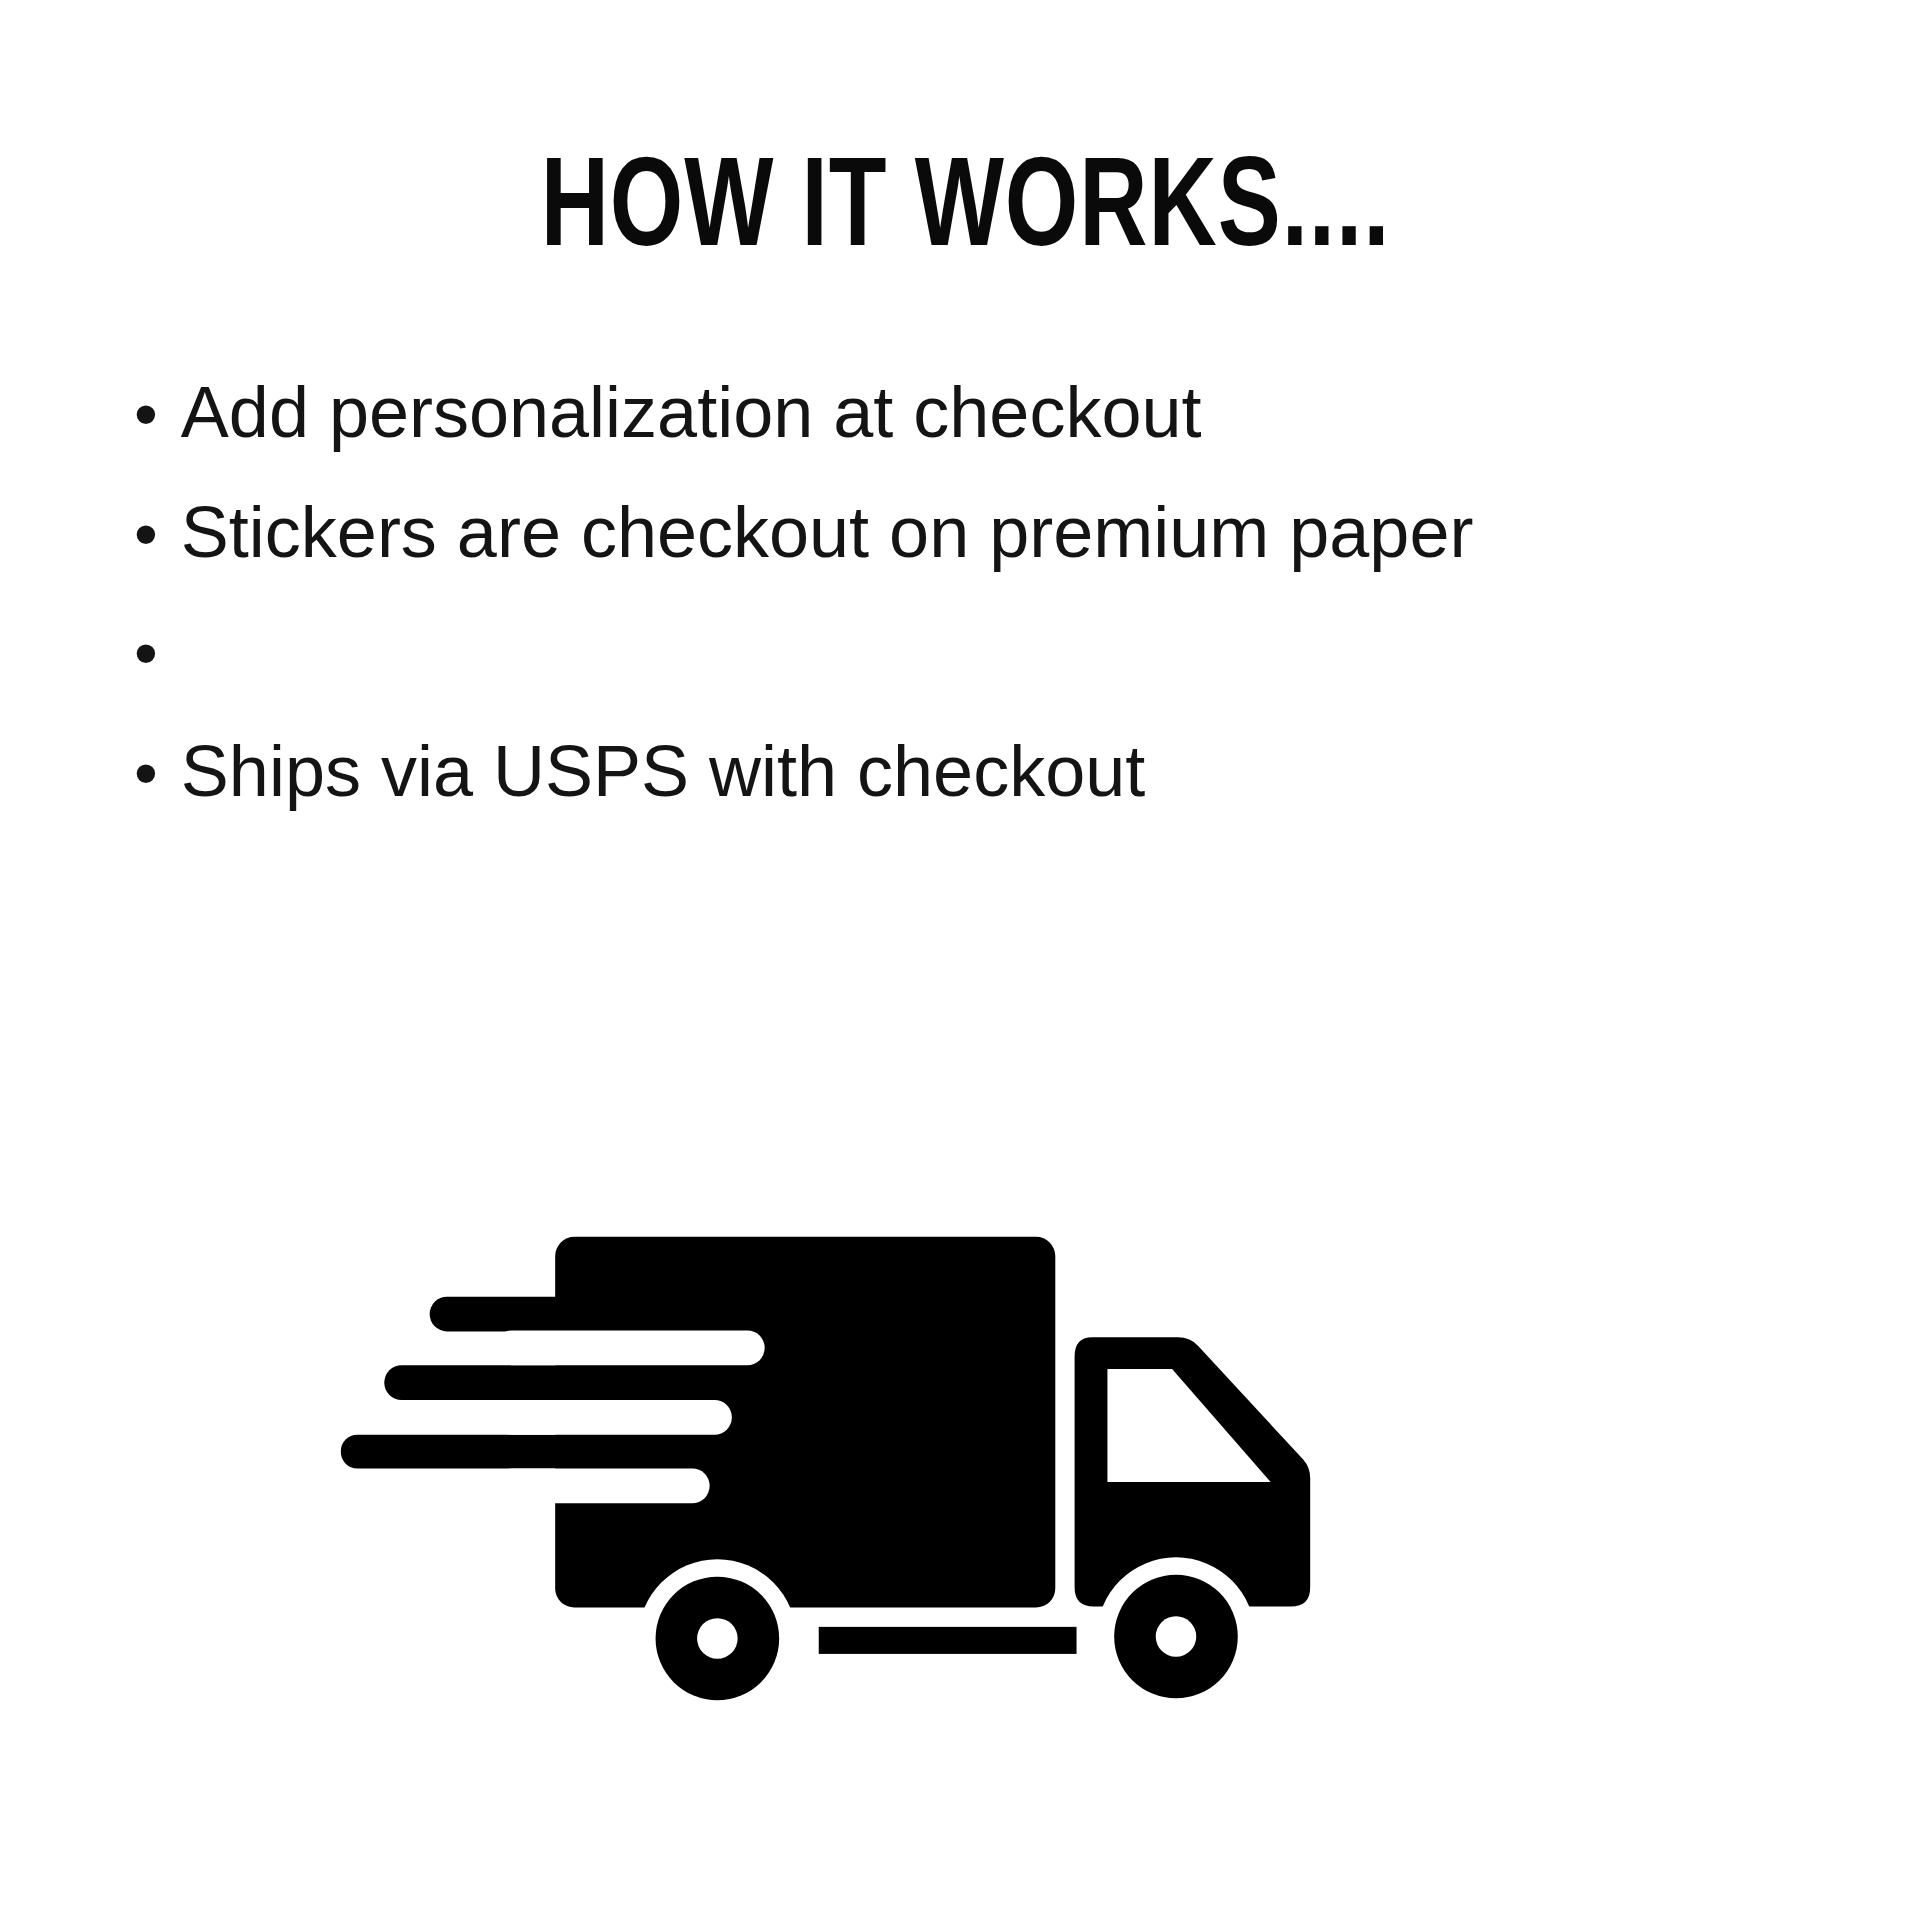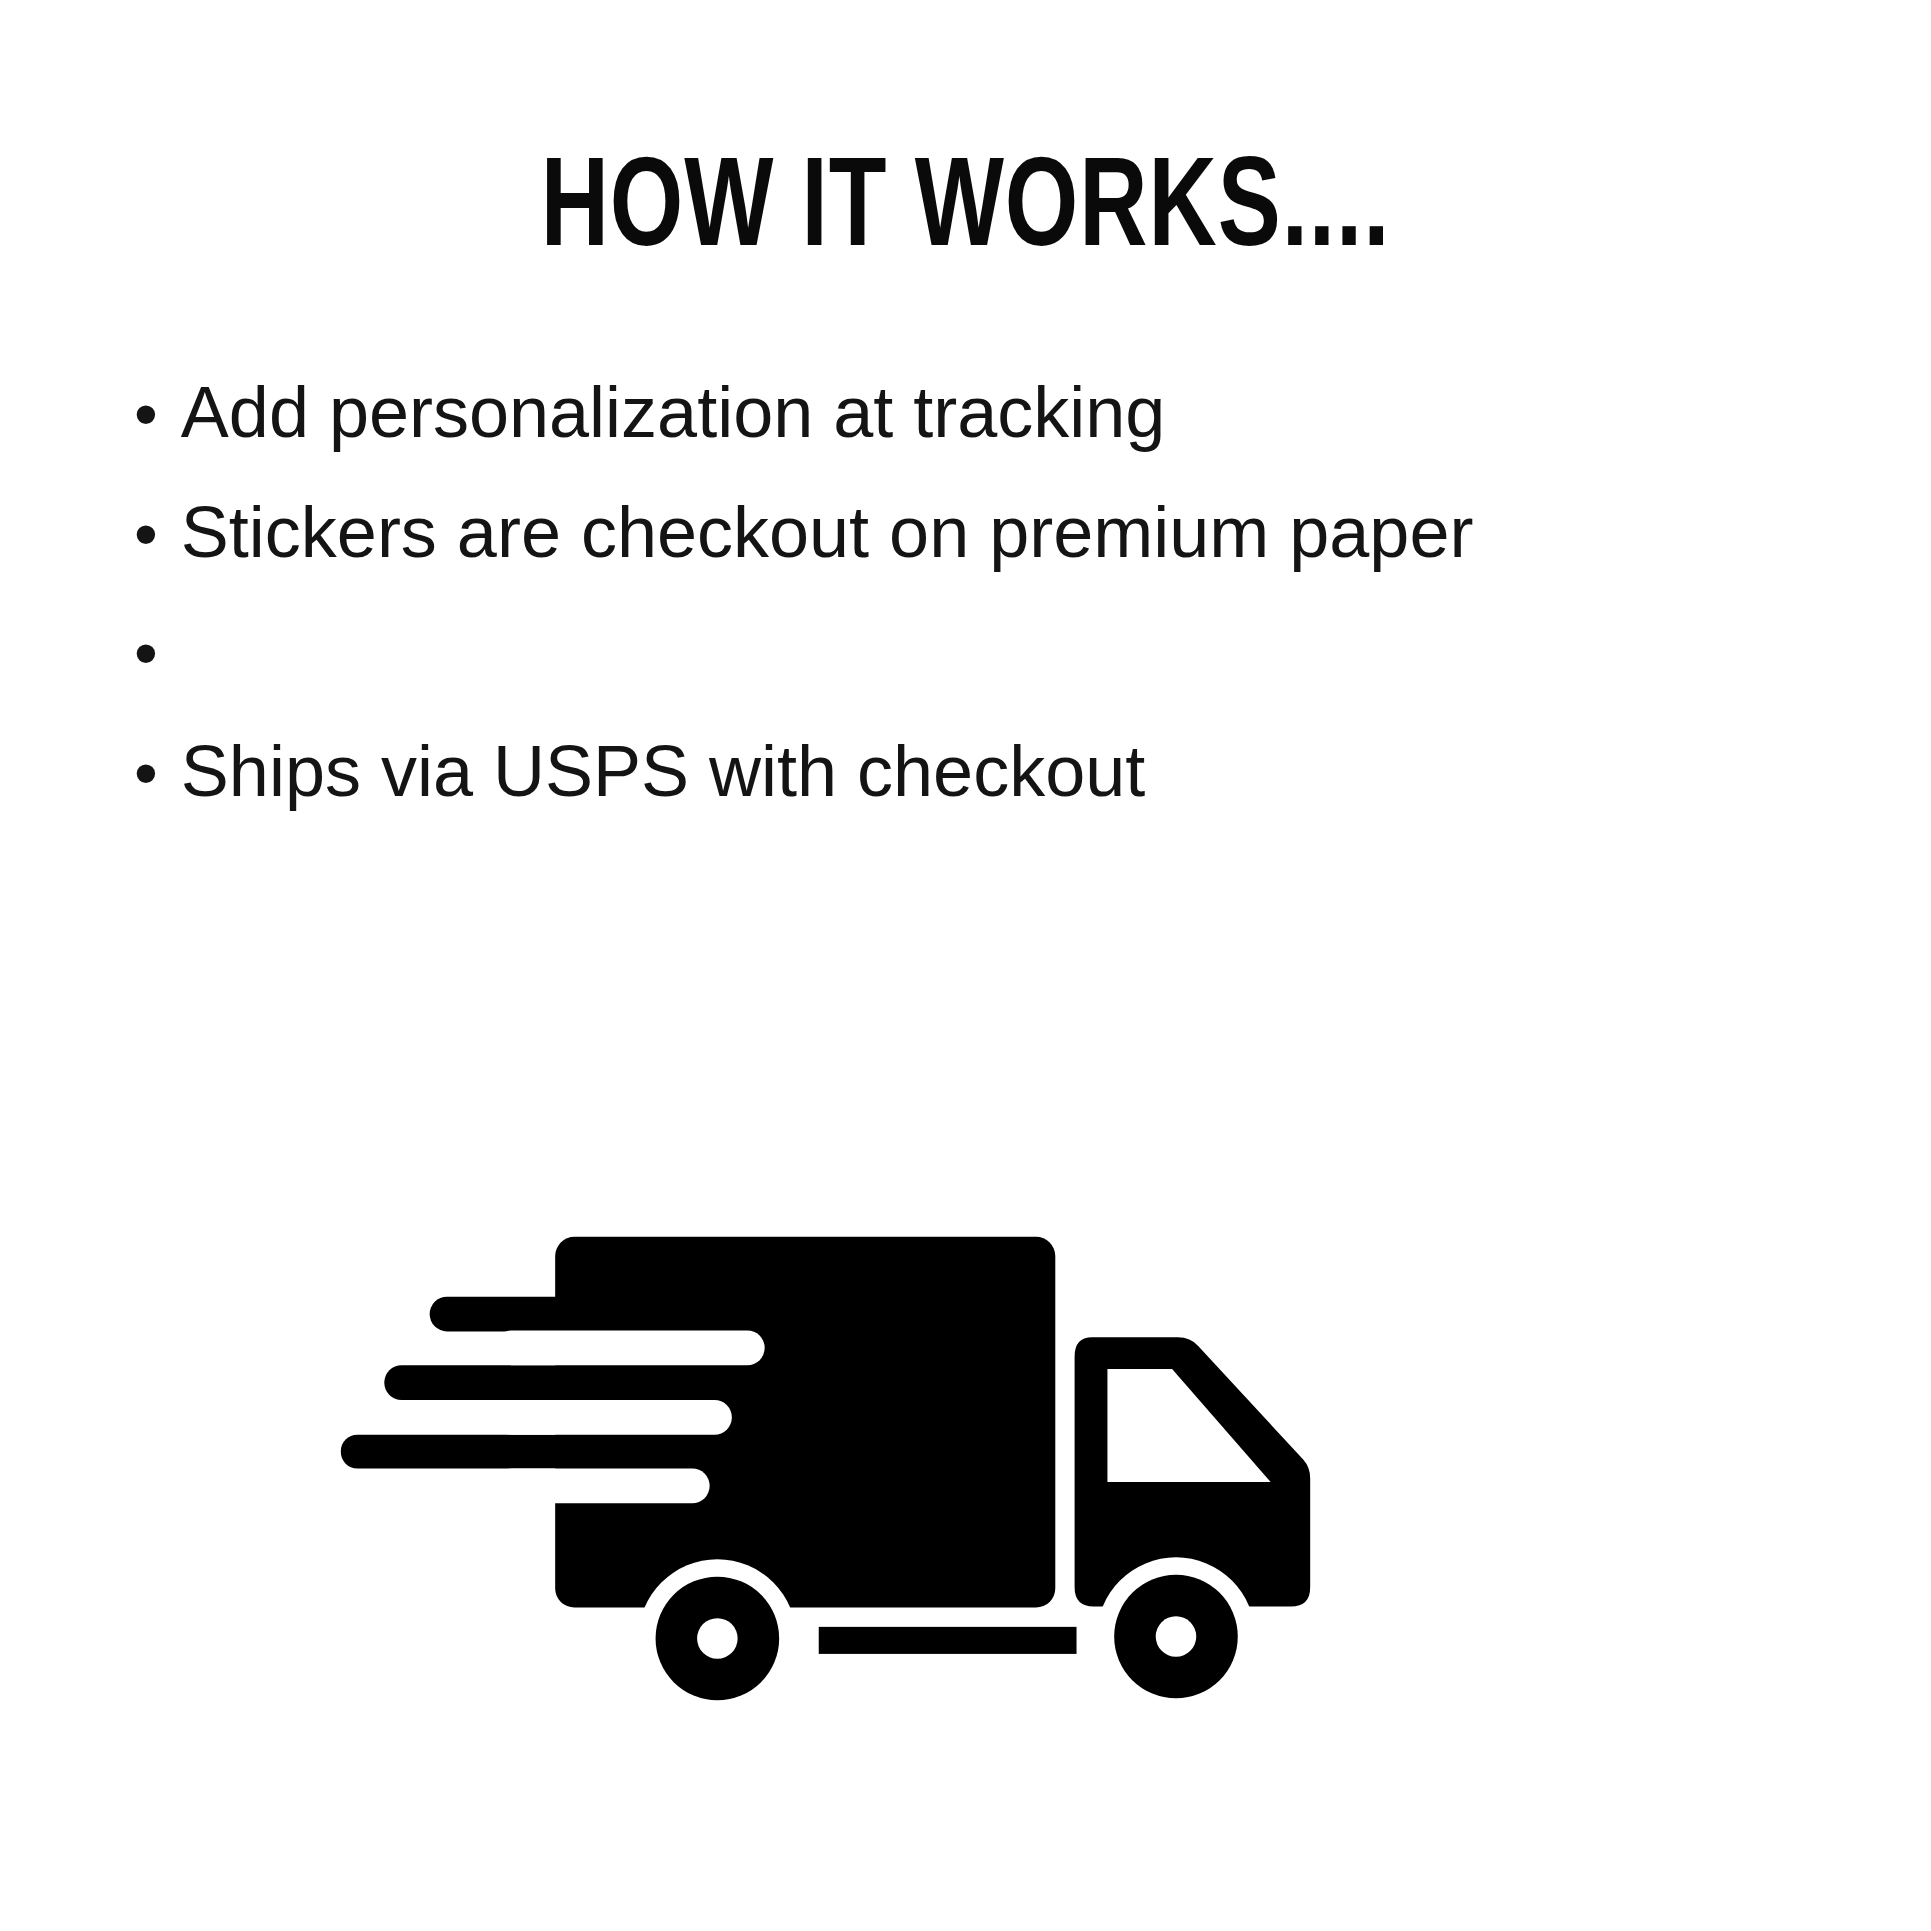--- a/index.html
+++ b/index.html
@@ -58,21 +58,21 @@
 
 <div class="page">
 
   <div class="title">
     <span class="title-inner">HOW IT WORKS....</span>
   </div>
 
   <ul class="bullets">
     <li class="bullet-row">
       <span class="bullet-marker">•</span>
-      <span class="bullet-text">Add personalization at tracking</span>
+      <span class="bullet-text">Add personalization at checkout</span>
     </li>
     <li class="bullet-row">
       <span class="bullet-marker">•</span>
       <span class="bullet-text">Stickers are checkout on premium paper</span>
     </li>
     <li class="bullet-row">
       <span class="bullet-marker">•</span>
     </li>
     <li class="bullet-row">
       <span class="bullet-marker">•</span>

